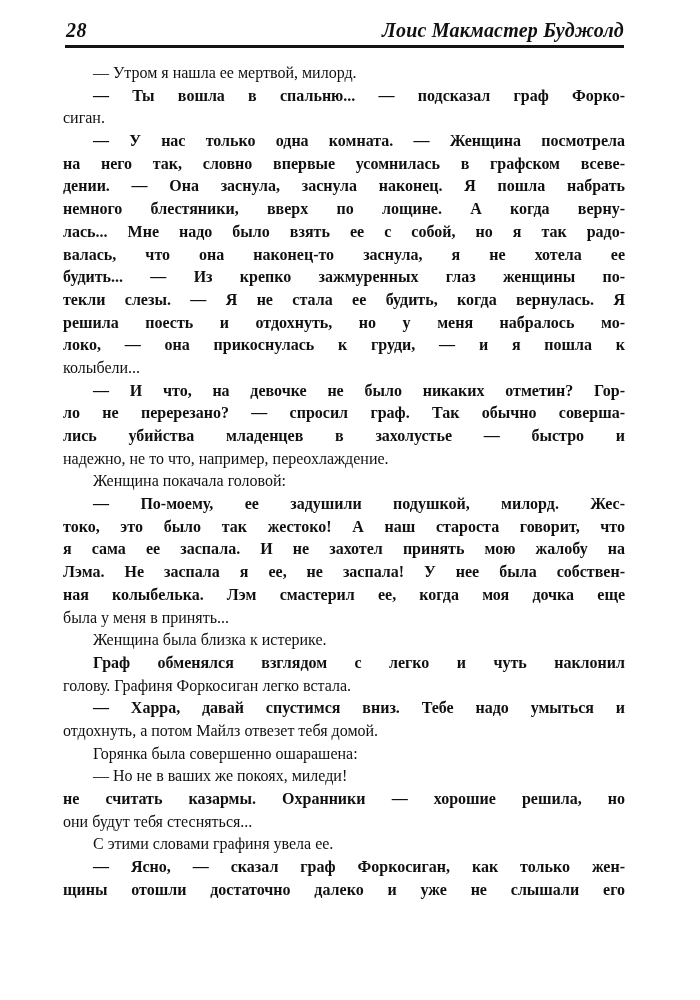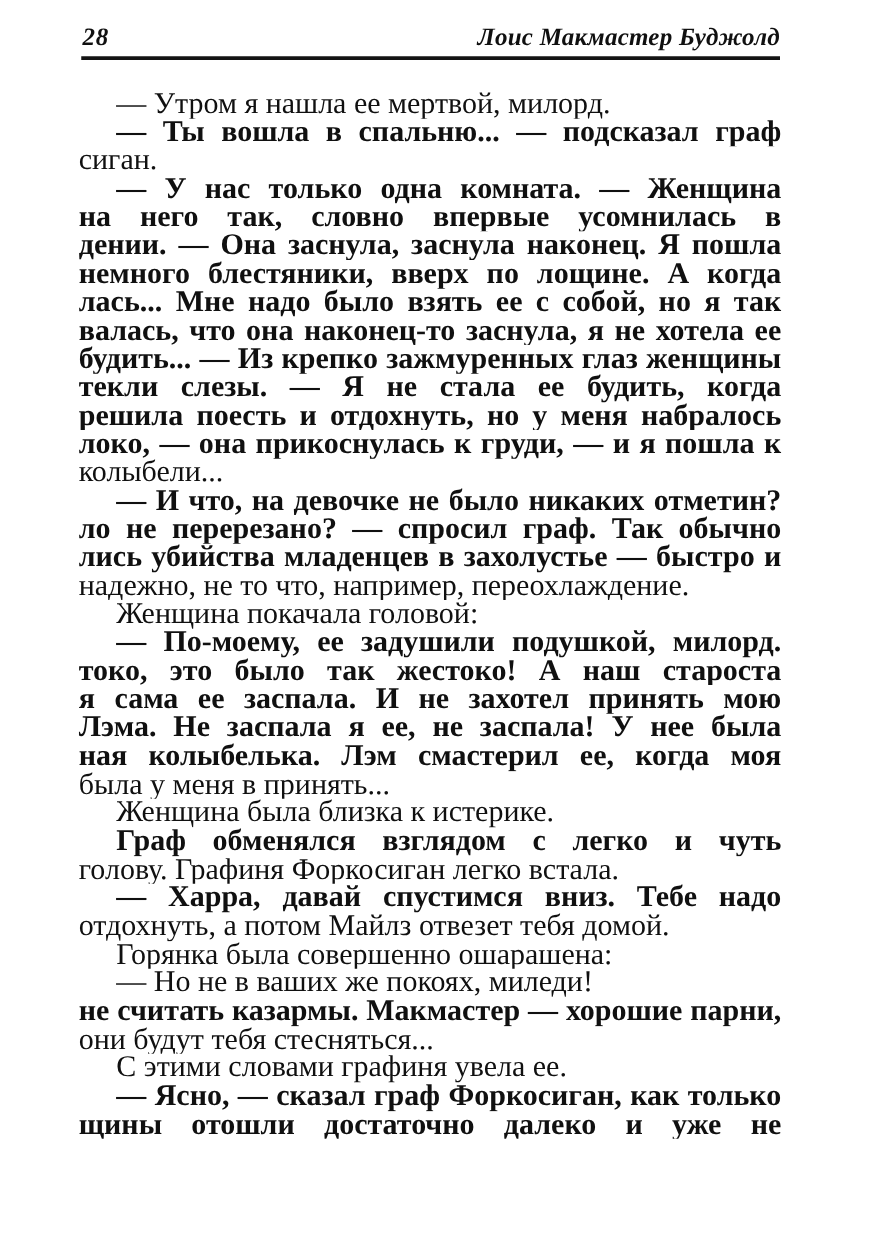--- a/index.html
+++ b/index.html
@@ -35,23 +35,23 @@
     position: absolute;
     left: 65px;
     top: 45px;
     width: 559px;
     height: 3px;
     background: #141414;
   }
   .body {
     position: absolute;
     left: 63px;
-    top: 72px;
+    top: 62px;
     width: 562px;
-    font-size: 24px;
+    font-size: 16px;
     line-height: 22.7px;
     letter-spacing: 0px;
   }
   .para { margin: 0; }
   .line {
     text-align: left;
     white-space: normal;
     height: 22.7px;
     overflow: hidden;
   }
@@ -122,21 +122,21 @@
         <div class="line first just">— Харра, давай спустимся вниз. Тебе надо умыться и</div>
         <div class="line">отдохнуть, а потом Майлз отвезет тебя домой.</div>
       </div>
       <div class="para">
         <div class="line first">Горянка была совершенно ошарашена:</div>
       </div>
       <div class="para">
         <div class="line first">— Но не в ваших же покоях, миледи!</div>
       </div>
       <div class="para">
-        <div class="line just">не считать казармы. Макмастер — хорошие парни, но</div>
+        <div class="line just">не считать казармы. Охранники — хорошие решила, но</div>
         <div class="line">они будут тебя стесняться...</div>
       </div>
       <div class="para">
         <div class="line first">С этими словами графиня увела ее.</div>
       </div>
       <div class="para">
         <div class="line first just">— Ясно, — сказал граф Форкосиган, как только жен-</div>
         <div class="line just">щины отошли достаточно далеко и уже не слышали его</div>
       </div>
     </div>

